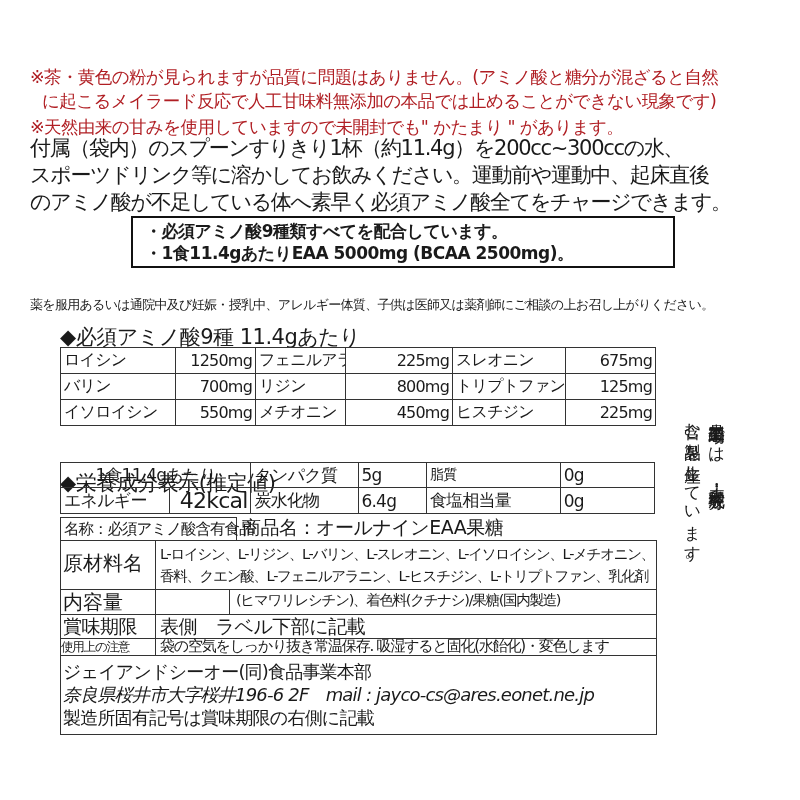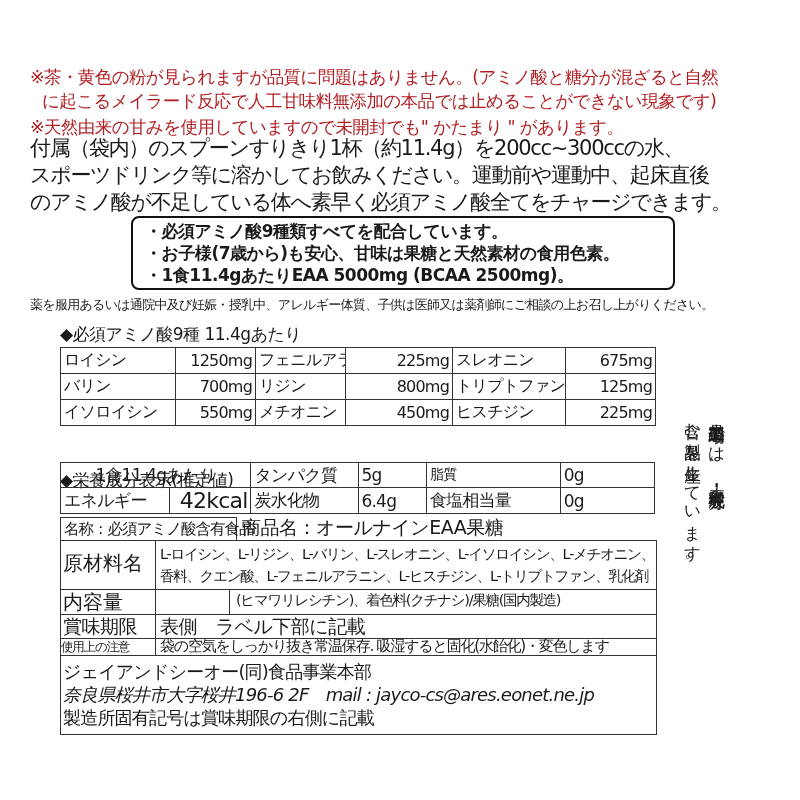--- a/index.html
+++ b/index.html
@@ -1,24 +1,24 @@
 <!DOCTYPE html>
 <html><head>
 <meta charset="utf-8">
 <style>
   html, body { margin:0; padding:0; background:#ffffff; }
   body { width:800px; height:800px; position:relative; overflow:hidden;
          font-family:"DejaVu Sans", "Liberation Sans", sans-serif; color:#1a1a1a; }
   .abs { position:absolute; }
   .red { color:#b01e23; font-size:17.5px; line-height:24px; letter-spacing:-0.6px; white-space:nowrap; }
   .usage { font-size:21px; line-height:27px; letter-spacing:-1.3px; white-space:nowrap; }
-  .feature-box { border:2px solid #111; border-radius:8px; padding:2px 12px;
+  .feature-box { border:2px solid #111; border-radius:0; padding:2px 12px;
                  font-weight:bold; font-size:17px; line-height:22px; letter-spacing:-0.5px; white-space:nowrap; }
   .caution { font-size:13px; letter-spacing:-0.7px; white-space:nowrap; }
-  .section-title { font-size:17px; letter-spacing:-0.5px; white-space:nowrap;text-align:right; }
+  .section-title { font-size:21px; letter-spacing:-0.5px; white-space:nowrap;text-align:right; }
   table { border-collapse:collapse; position:absolute; table-layout:fixed; }
   td { border:1.5px solid #333; padding:0 3px; white-space:nowrap; overflow:hidden; font-size:16px; letter-spacing:-0.8px; }
   td.num { text-align:right; }
   .vertical { writing-mode:vertical-rl; font-size:16.5px; line-height:24px; letter-spacing:1px; white-space:nowrap; }
   .info-box { position:absolute; border:1.5px solid #333; }
 </style>
 </head>
 <body>
 
 <div class="abs red" style="left:30px;top:65px;">※茶・黄色の粉が見られますが品質に問題はありません。(アミノ酸と糖分が混ざると自然</div>
@@ -26,21 +26,20 @@
 <div class="abs red" style="left:30px;top:115px;">※天然由来の甘みを使用していますので未開封でも" かたまり " があります。</div>
 
 <div class="abs usage" style="left:30px;top:135px;">
   <div>付属（袋内）のスプーンすりきり1杯（約11.4g）を200cc~300ccの水、</div>
   <div>スポーツドリンク等に溶かしてお飲みください。運動前や運動中、起床直後</div>
   <div>のアミノ酸が不足している体へ素早く必須アミノ酸全てをチャージできます。</div>
 </div>
 
 <div class="abs feature-box" style="left:131px;top:216px;width:516px;">
   <div>・必須アミノ酸9種類すべてを配合しています。</div>
-  <div>・お子様(7歳から)も安心、甘味は果糖と天然素材の食用色素。</div>
   <div>・1食11.4gあたりEAA 5000mg (BCAA 2500mg)。</div>
 </div>
 
 <div class="abs caution" style="left:30px;top:296px;">薬を服用あるいは通院中及び妊娠・授乳中、アレルギー体質、子供は医師又は薬剤師にご相談の上お召し上がりください。</div>
 
 <div class="abs section-title" style="left:60px;top:323px;">◆必須アミノ酸9種 11.4gあたり</div>
 <table style="left:60px;top:347px;width:595px;">
   <colgroup>
       <col style="width:115px">
       <col style="width:80px">

